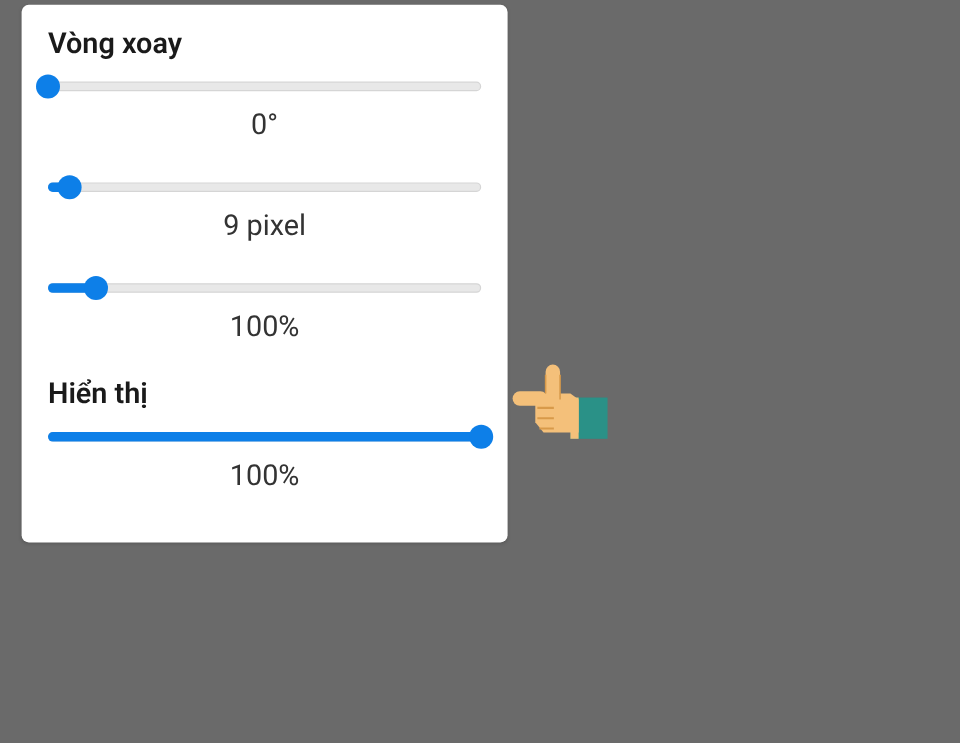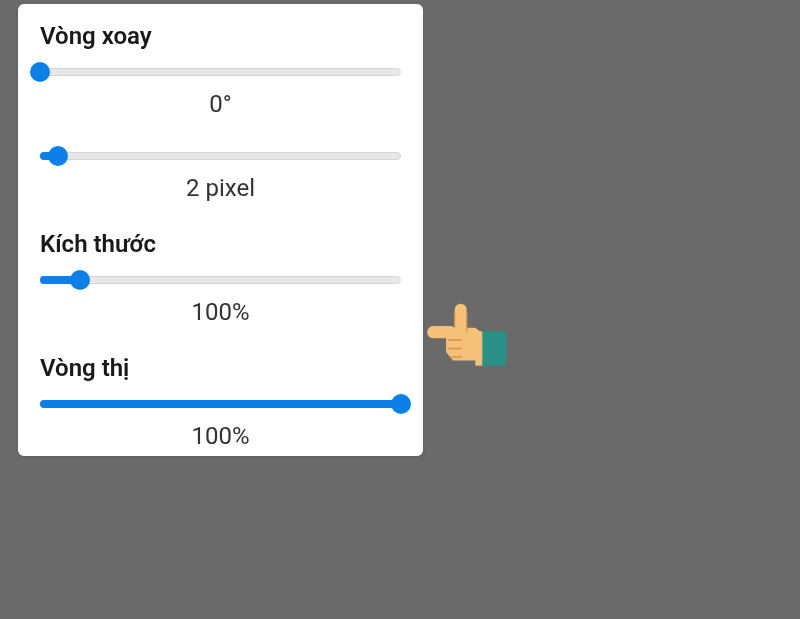--- a/index.html
+++ b/index.html
@@ -15,21 +15,21 @@
       position: relative;
       overflow: hidden;
     }
     .panel {
       position: absolute;
       left: 18px;
       top: 4px;
       width: 405px;
       background: #ffffff;
       border-radius: 6px;
-      padding: 18px 22px 0 22px;
+      padding: 18px 22px 36px 22px;
       box-shadow: 0 1px 3px rgba(0,0,0,0.15);
     }
     .control-group {
       margin-bottom: 28px;
     }
     .control-group:last-child {
       margin-bottom: 6px;
     }
     .control-label {
       font-size: 24px;
@@ -101,35 +101,34 @@
     </div>
     <div class="control-value">0°</div>
   </div>
 
   <div class="control-group">
     <div class="slider-container">
       <div class="slider-track"></div>
       <div class="slider-fill" style="width: 5%;"></div>
       <div class="slider-thumb" style="left: 5%;"></div>
     </div>
-    <div class="control-value">2 pixel</div>
+    <div class="control-value">9 pixel</div>
   </div>
 
   <div class="control-group">
-    <span class="control-label">Kích thước</span>
     <div class="slider-container">
       <div class="slider-track"></div>
       <div class="slider-fill" style="width: 11%;"></div>
       <div class="slider-thumb" style="left: 11%;"></div>
     </div>
     <div class="control-value">100%</div>
   </div>
 
   <div class="control-group">
-    <span class="control-label">Vòng thị</span>
+    <span class="control-label">Hiển thị</span>
     <div class="slider-container">
       <div class="slider-track"></div>
       <div class="slider-fill" style="width: 100%;"></div>
       <div class="slider-thumb" style="left: 100%;"></div>
     </div>
     <div class="control-value">100%</div>
   </div>
 
 </div>
 

